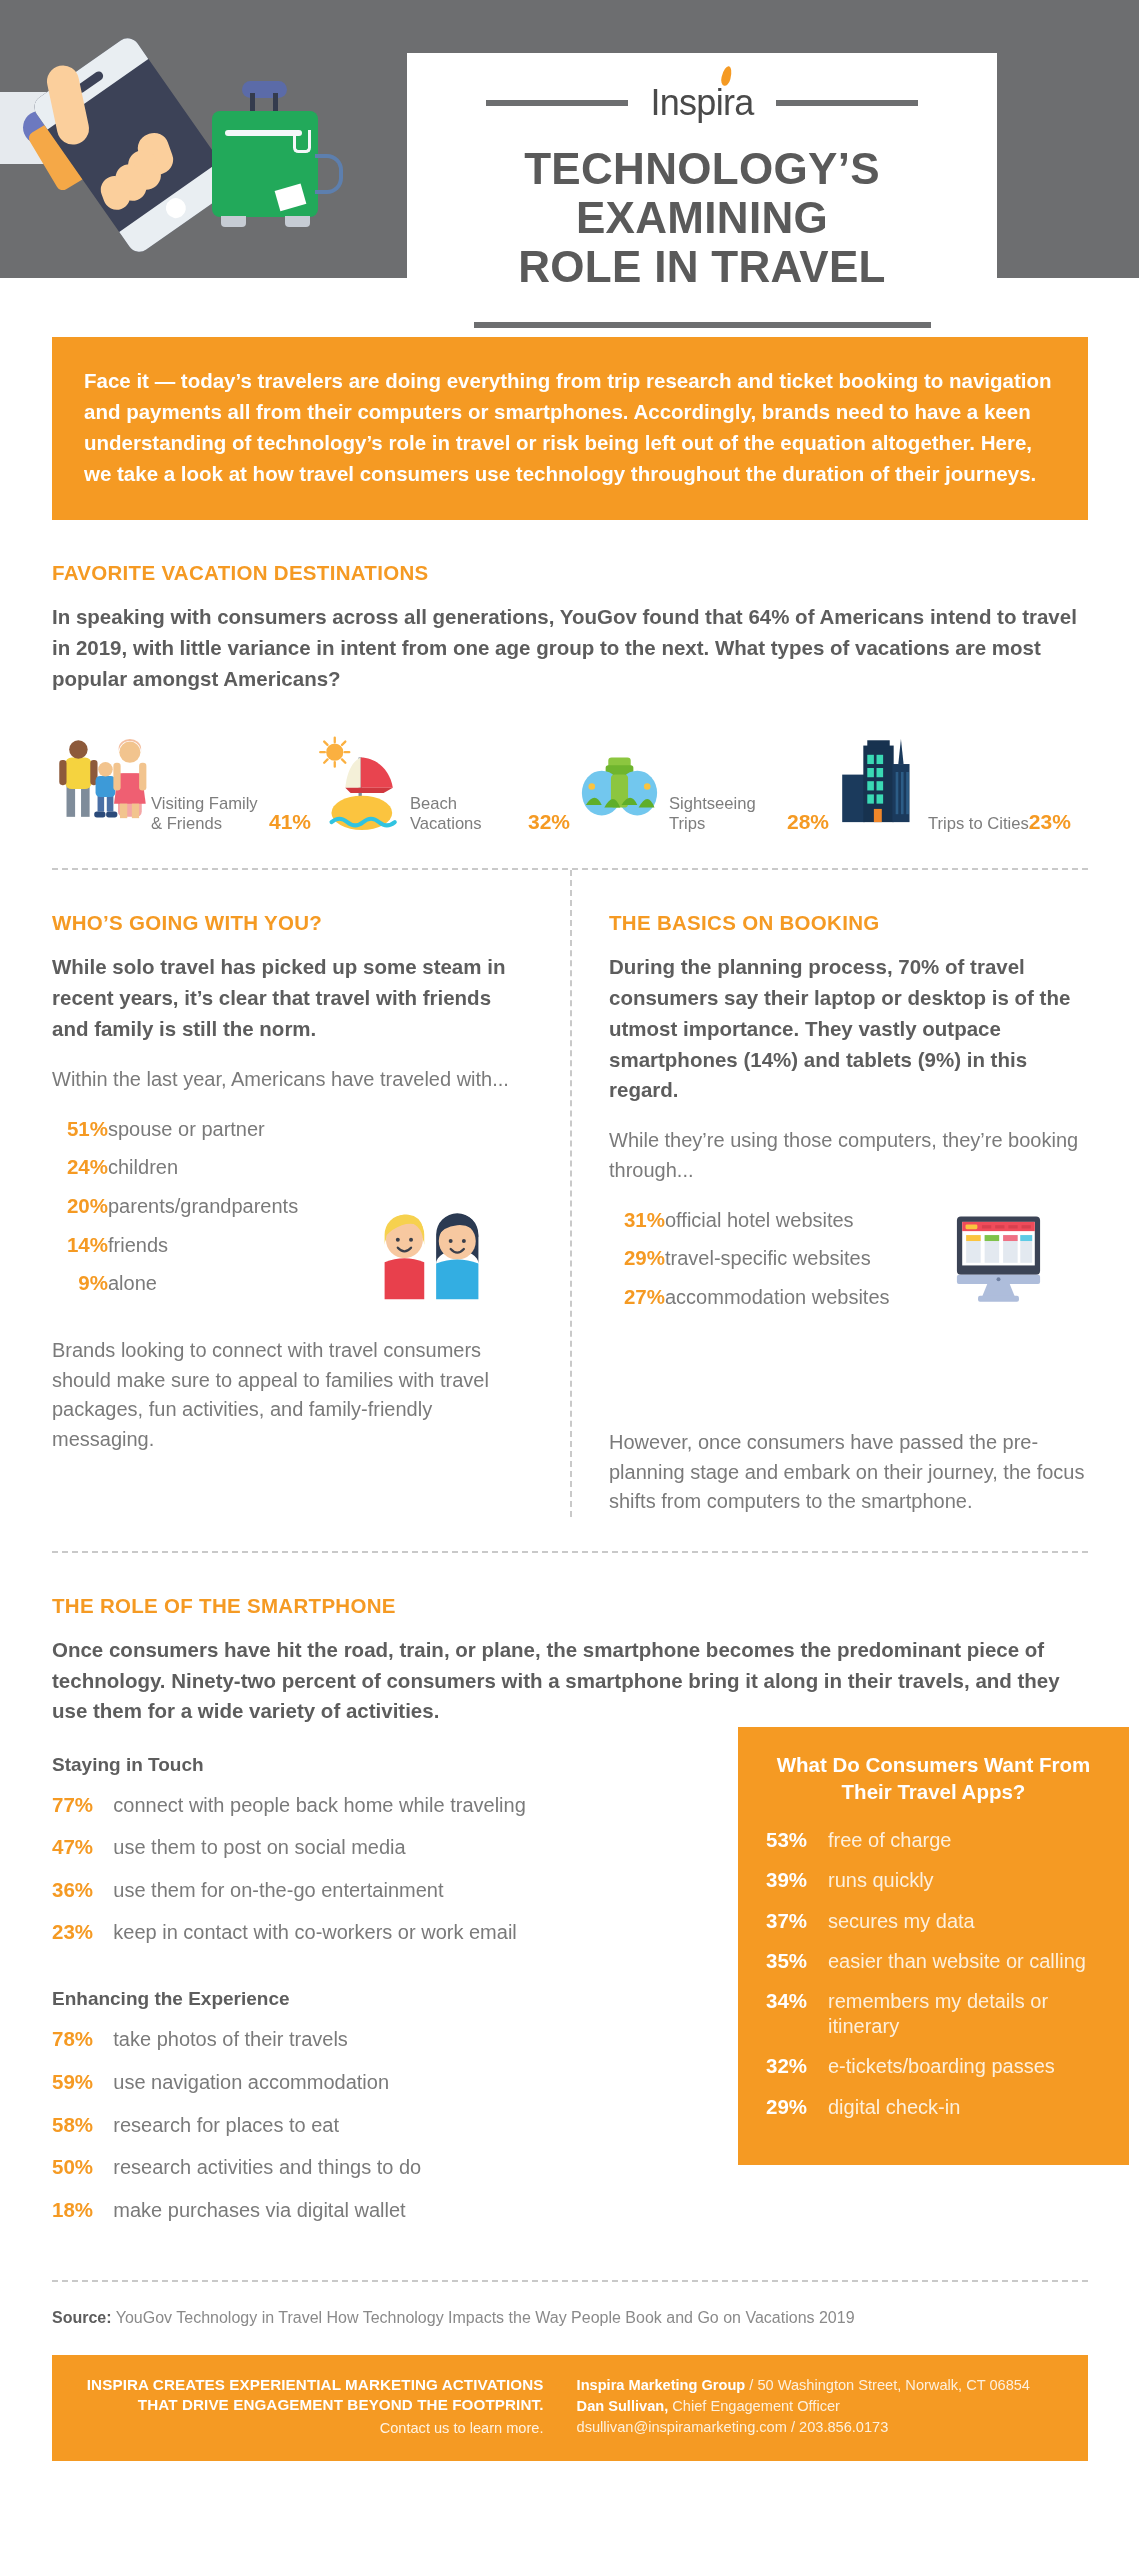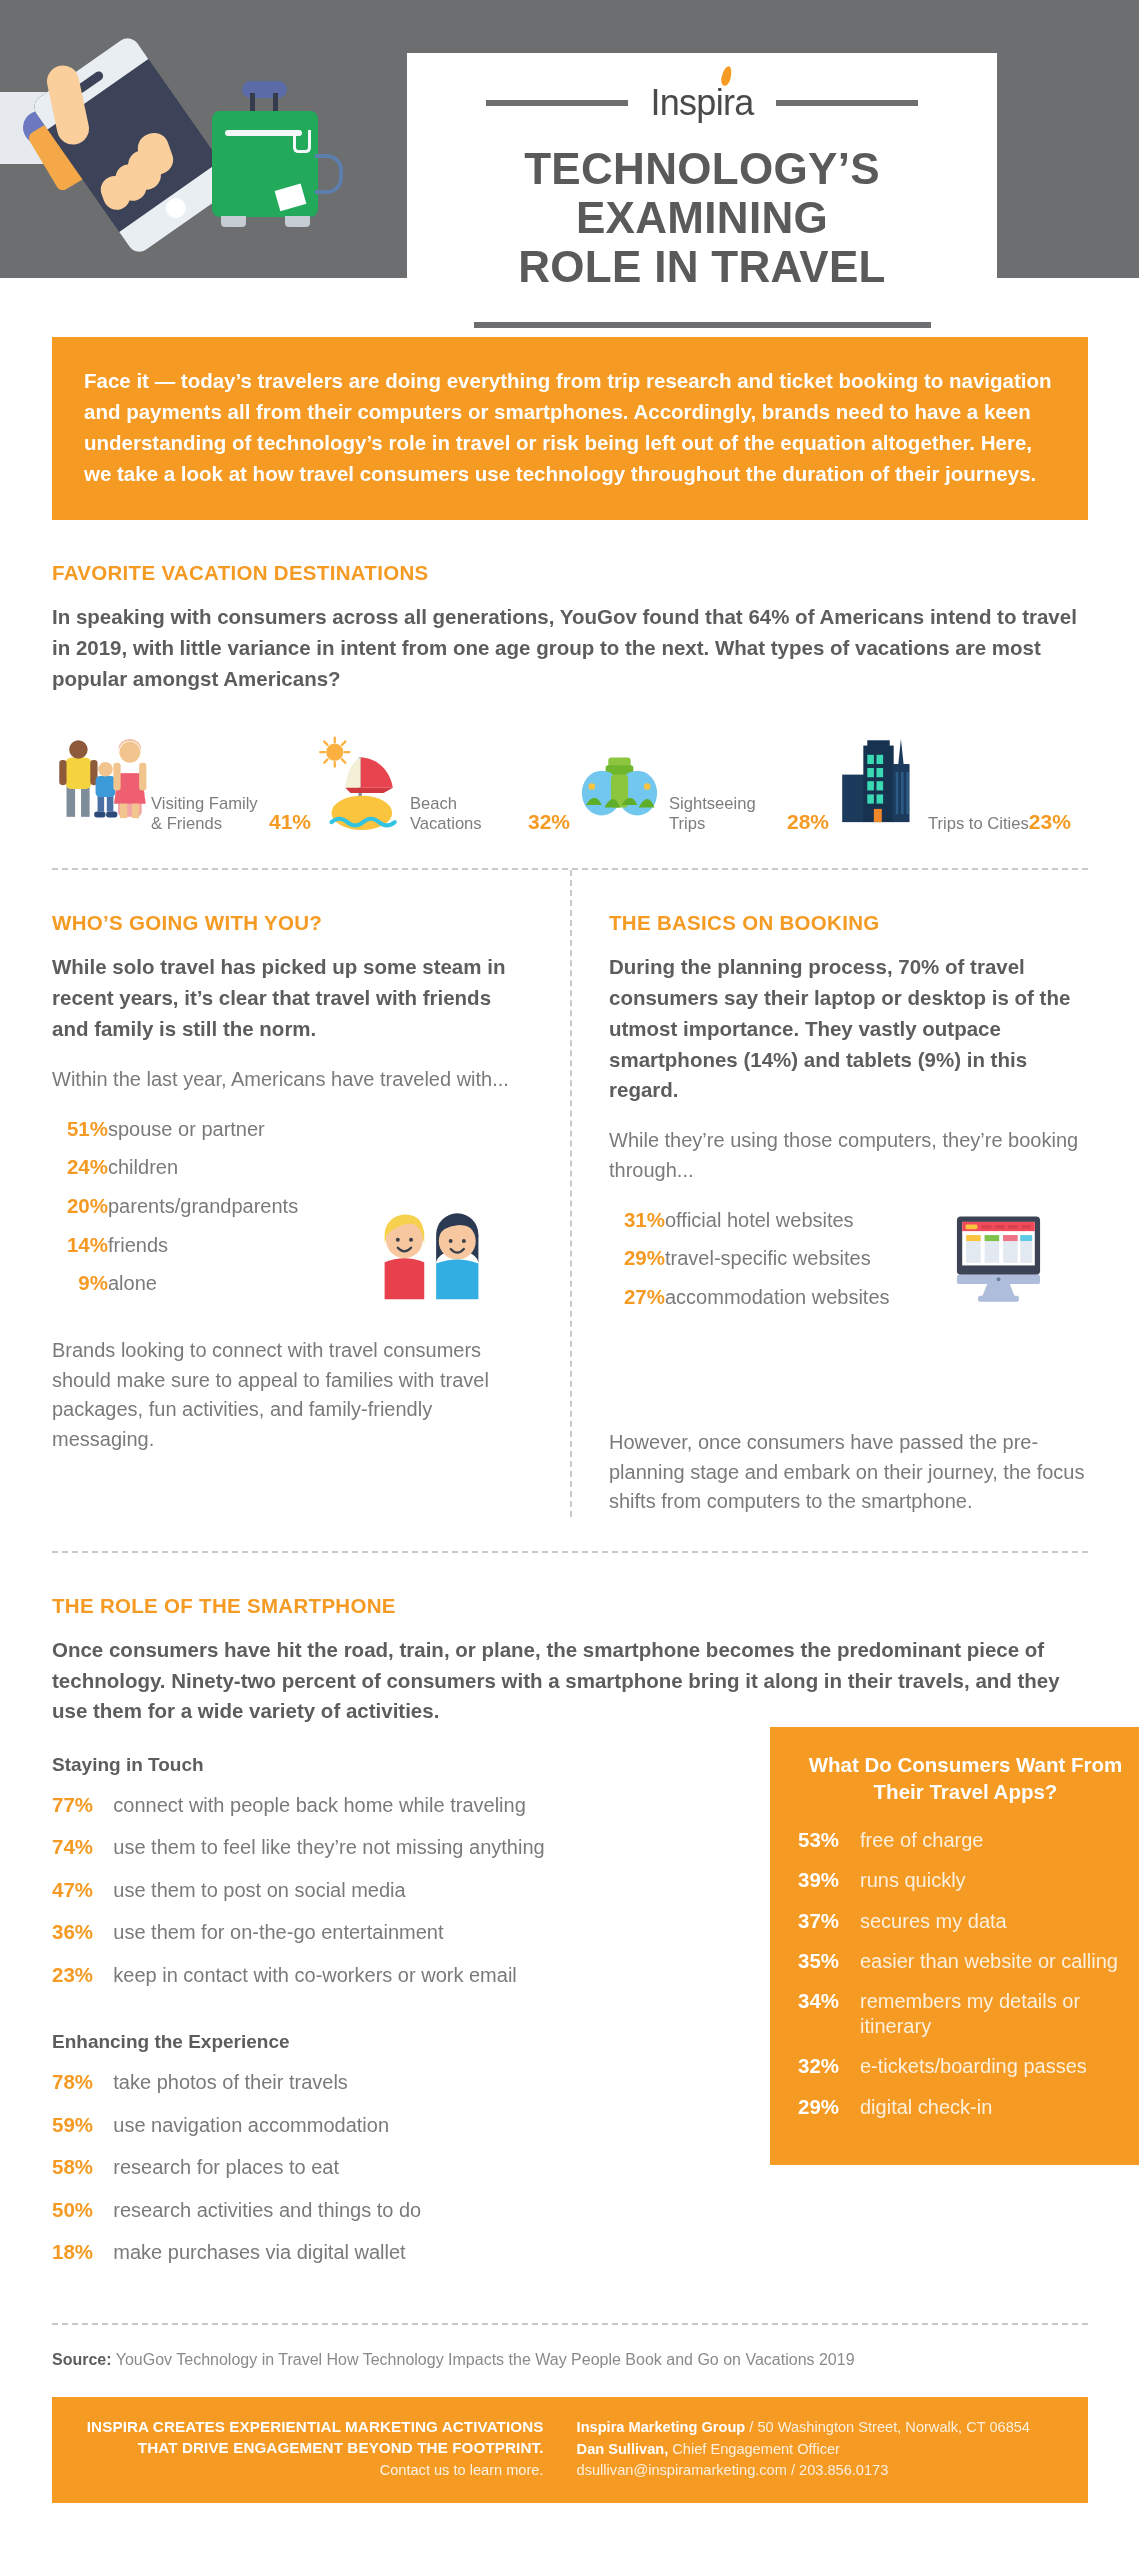--- a/index.html
+++ b/index.html
@@ -92,21 +92,21 @@
   .stat .lbl{color:#7a7a7a;font-size:20px;margin-left:0;}
 
   .col-art{position:relative;height:0;}
 
   
   .couple{position:absolute;right:46px;top:-114px;width:109px;height:106px;}
   
   .monitor{position:absolute;right:40px;top:-114px;width:99px;height:99px;}
 
   
-  .sp-wrap{display:flex;margin:0 52px;align-items:flex-start;gap:32px;}
+  .sp-wrap{display:flex;margin:0 52px;align-items:flex-start;}
   .sp-left{width:669px;flex:none;}
   .sub-head{color:#5d5d5d;font-size:19px;font-weight:bold;margin:26.5px 0 17px;}
   .sp-stat{display:flex;align-items:baseline;margin-bottom:18.6px;}
   .sp-stat .pct{color:#f59a23;font-size:20.5px;font-weight:bold;width:52px;flex:none;}
   .sp-stat .lbl{color:#7a7a7a;font-size:20px;margin-left:9.3px;}
 
   .apps-box{background:#f59a23;width:391px;flex:none;margin-left:17px;padding:25px 28px 30.5px;box-sizing:border-box;}
   .apps-title{color:#ffffff;font-size:20.5px;font-weight:bold;line-height:1.3;text-align:center;margin:0 0 22.5px;}
   .app-stat{display:flex;align-items:baseline;margin-bottom:16px;}
   .app-stat .pct{color:#ffffff;font-size:20.5px;font-weight:bold;width:54px;flex:none;}
@@ -422,24 +422,20 @@
   <div class="sp-wrap">
     <div class="sp-left">
 
       <div class="sub-head">Staying in Touch</div>
       <div>
         <div class="sp-stat">
           <span class="pct">77%</span>
           <span class="lbl">connect with people back home while traveling</span>
         </div>
         <div class="sp-stat">
-          <span class="pct">74%</span>
-          <span class="lbl">use them to feel like they’re not missing anything</span>
-        </div>
-        <div class="sp-stat">
           <span class="pct">47%</span>
           <span class="lbl">use them to post on social media</span>
         </div>
         <div class="sp-stat">
           <span class="pct">36%</span>
           <span class="lbl">use them for on-the-go entertainment</span>
         </div>
         <div class="sp-stat">
           <span class="pct">23%</span>
           <span class="lbl">keep in contact with co-workers or work email</span>

